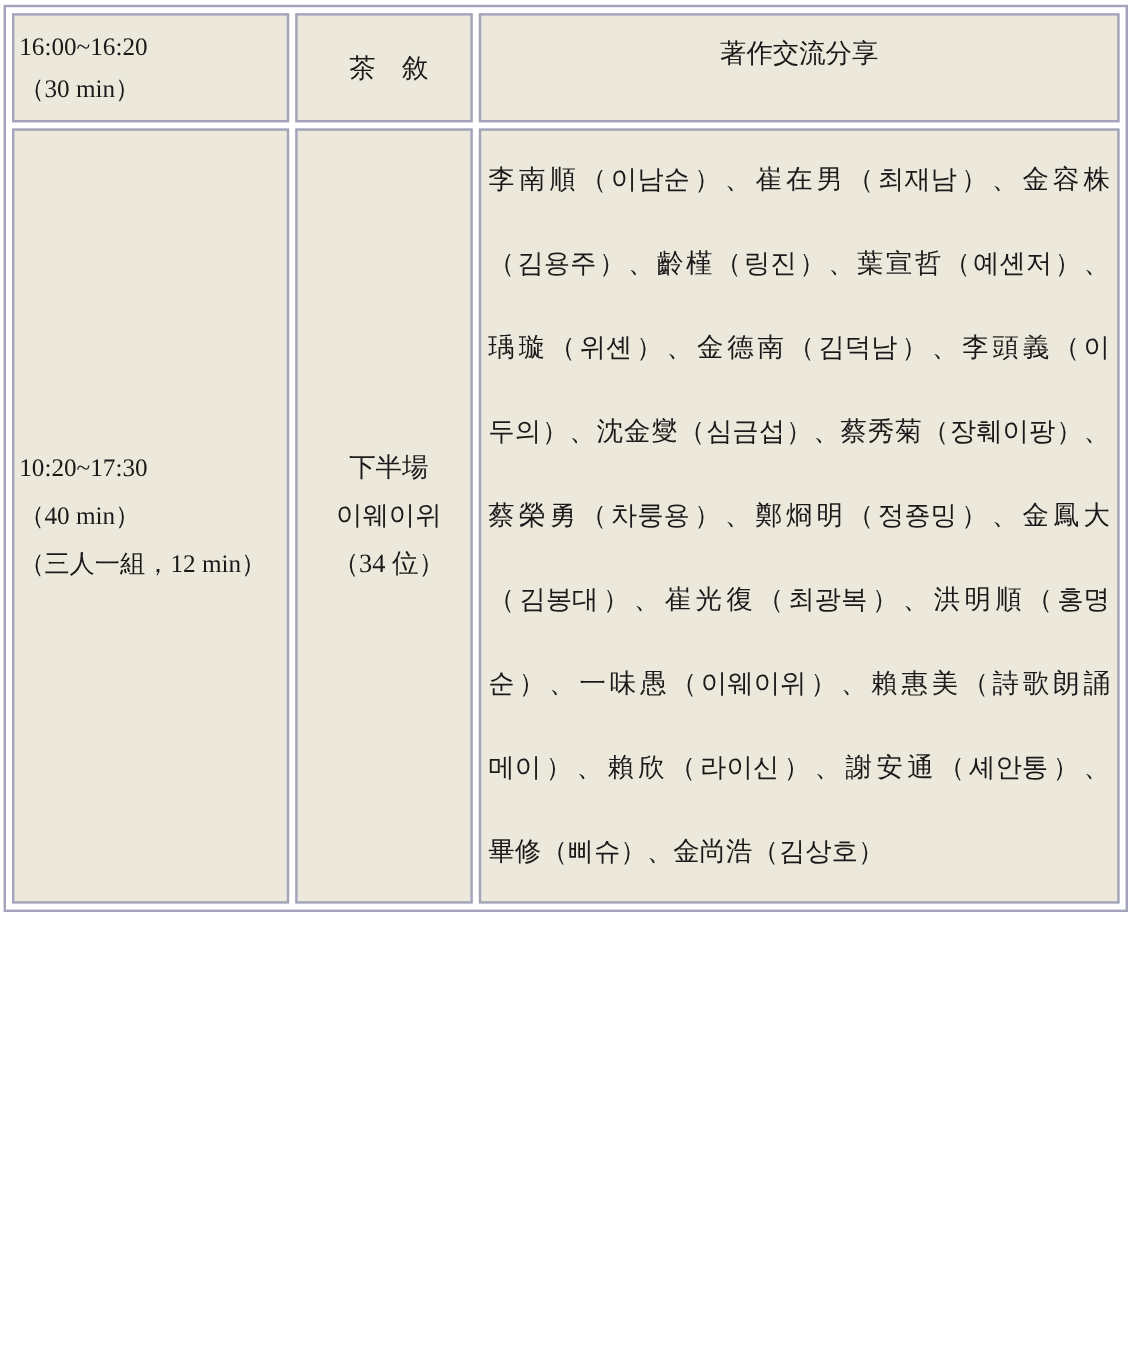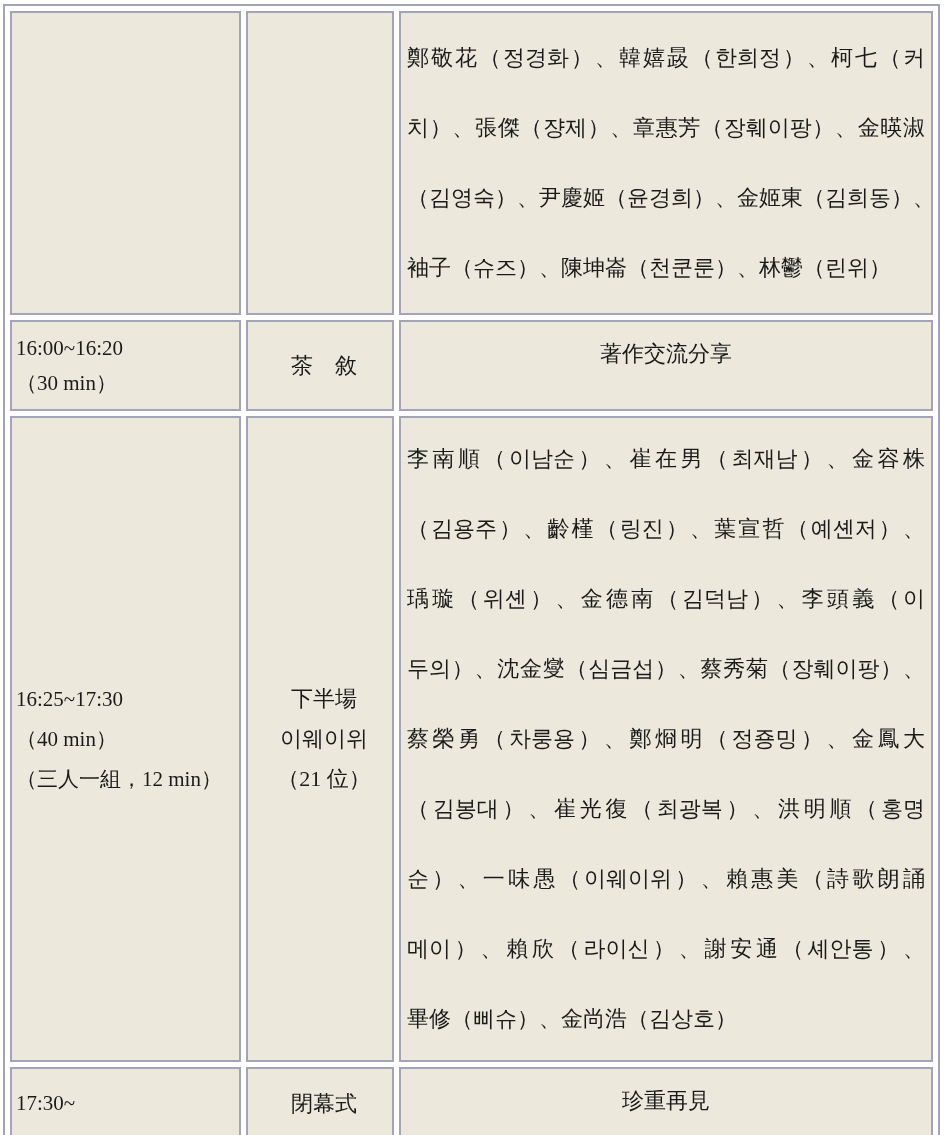--- a/index.html
+++ b/index.html
@@ -81,75 +81,54 @@
 
 <div class="wrap">
   <table class="schedule">
     <colgroup>
       <col class="c-time">
       <col class="c-session">
       <col class="c-content">
     </colgroup>
     <tbody>
 
-      <tr class="r0">
-        <td class="time-cell"></td>
-        <td class="session-cell"></td>
-        <td class="content-cell names">
-          <div class="nline">鄭敬花（정경화）、韓嬉晸（한희정）、柯七（커</div>
-          <div class="nline">치）、張傑（쟝제）、章惠芳（장훼이팡）、金暎淑</div>
-          <div class="nline">（김영숙）、尹慶姬（윤경희）、金姬東（김희동）、</div>
-          <div class="nline last">袖子（슈즈）、陳坤崙（천쿤룬）、林鬱（린위）</div>
-        </td>
-      </tr>
 
       <tr class="r1">
         <td class="time-cell">
           <div class="tline">16:00~16:20</div>
           <div class="tline">（30 min）</div>
         </td>
         <td class="session-cell">
           <div class="sline">茶　敘</div>
         </td>
         <td class="content-cell top-center">
           <div>著作交流分享</div>
         </td>
       </tr>
 
       <tr class="r2">
         <td class="time-cell">
-          <div class="tline">16:25~17:30</div>
+          <div class="tline">10:20~17:30</div>
           <div class="tline">（40 min）</div>
           <div class="tline">（三人一組，12 min）</div>
         </td>
         <td class="session-cell">
           <div class="sline">下半場</div>
           <div class="sline">이웨이위</div>
-          <div class="sline">（21 位）</div>
+          <div class="sline">（34 位）</div>
         </td>
         <td class="content-cell names">
           <div class="nline">李南順（이남순）、崔在男（최재남）、金容株</div>
           <div class="nline">（김용주）、齡槿（링진）、葉宣哲（예셴저）、</div>
           <div class="nline">瑀璇（위셴）、金德南（김덕남）、李頭義（이</div>
           <div class="nline">두의）、沈金燮（심금섭）、蔡秀菊（장훼이팡）、</div>
           <div class="nline">蔡榮勇（차룽용）、鄭烱明（정죵밍）、金鳳大</div>
           <div class="nline">（김봉대）、崔光復（최광복）、洪明順（홍명</div>
           <div class="nline">순）、一味愚（이웨이위）、賴惠美（詩歌朗誦</div>
           <div class="nline">메이）、賴欣（라이신）、謝安通（셰안통）、</div>
           <div class="nline last">畢修（삐슈）、金尚浩（김상호）</div>
         </td>
       </tr>
 
-      <tr class="r3">
-        <td class="time-cell">
-          <div class="tline">17:30~</div>
-        </td>
-        <td class="session-cell">
-          <div class="sline">閉幕式</div>
-        </td>
-        <td class="content-cell top-center">
-          <div>珍重再見</div>
-        </td>
-      </tr>
 
     </tbody>
   </table>
 </div>
 
 </body></html>

